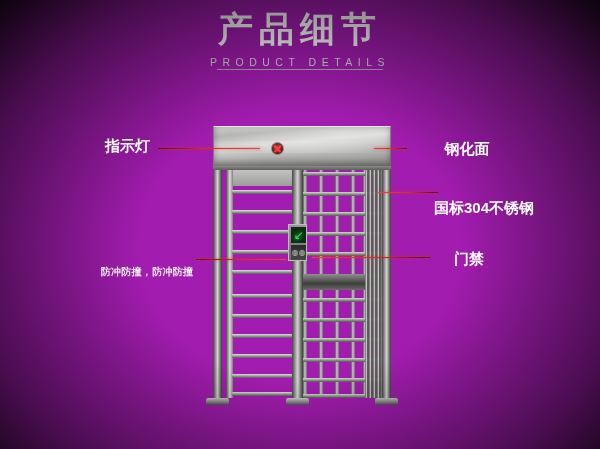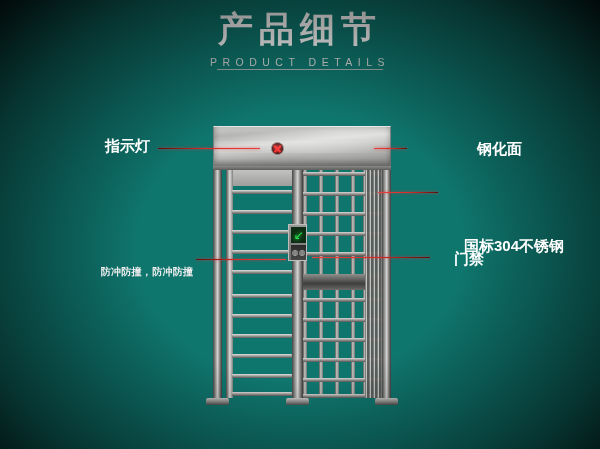--- a/index.html
+++ b/index.html
@@ -2,21 +2,21 @@
 <html><head>
 <meta charset="utf-8">
 <style>
   * { margin:0; padding:0; box-sizing:border-box; }
   html,body { background:#000; }
   body {
     width:600px; height:449px;
     font-family:"Liberation Sans","DejaVu Sans",sans-serif;
     color:#fff; overflow:hidden; position:relative;
   }
-  #stage { position:absolute; inset:0; background:#0f766e; }
+  #stage { position:absolute; inset:0; background:#a21caf; }
 
   
   .title-zh {
     position:absolute; left:0; right:0; top:8px;
     text-align:center; font-size:35px; font-weight:700;
     letter-spacing:6px; color:#ffffff; line-height:42px;
   }
   .title-en {
     position:absolute; left:0; right:0; top:55px;
     text-align:center; font-size:10.5px; font-weight:400;
@@ -25,21 +25,21 @@
   .title-rule {
     position:absolute; top:69px; left:50%; transform:translateX(-50%);
     width:166px; height:1px; background:#b9b9b9; opacity:.85;
   }
 
   
   .callout { position:absolute; }
   .callout .c-main { font-size:15px; font-weight:700; color:#fff; white-space:nowrap; line-height:19px; }
   .callout .c-sub  { font-size:10px; font-weight:700; color:#efefef; white-space:nowrap; line-height:14px; letter-spacing:.3px; }
   .c-left  { text-align:right; }
-  .c-right { text-align:right; }
+  .c-right { text-align:center; }
   .c-center{ text-align:center; }
 
   .lead {
     position:absolute; height:1px;
     background:linear-gradient(90deg,#5a0d0d 0%,#d52b2b 45%,#e84242 100%);
     box-shadow:0 0 3px rgba(230,50,50,.85);
   }
   .lead.rev { background:linear-gradient(90deg,#e84242 0%,#d52b2b 55%,#5a0d0d 100%); }
 
   
@@ -247,21 +247,21 @@
     <div class="c-main">指示灯</div>
   </div>
   <div class="lead" style="left:158px; top:148px; width:102px;"></div>
 
   <div class="lead rev" style="left:374px; top:148px; width:33px;"></div>
   <div class="callout c-right" style="left:412px; top:139px; width:110px;">
     <div class="c-main">钢化面</div>
   </div>
 
   <div class="lead rev" style="left:378px; top:192px; width:60px;"></div>
-  <div class="callout c-right" style="left:404px; top:198px; width:160px;margin-top:38px;">
+  <div class="callout c-right" style="left:404px; top:198px; width:160px;">
     <div class="c-main">国标304不锈钢</div>
   </div>
 
   <div class="lead rev" style="left:312px; top:257px; width:118px;"></div>
   <div class="callout c-center" style="left:404px; top:249px; width:130px;">
     <div class="c-main">门禁</div>
   </div>
 
   <div class="lead" style="left:196px; top:259px; width:90px;"></div>
   <div class="callout c-center" style="left:82px; top:265px; width:130px;">

